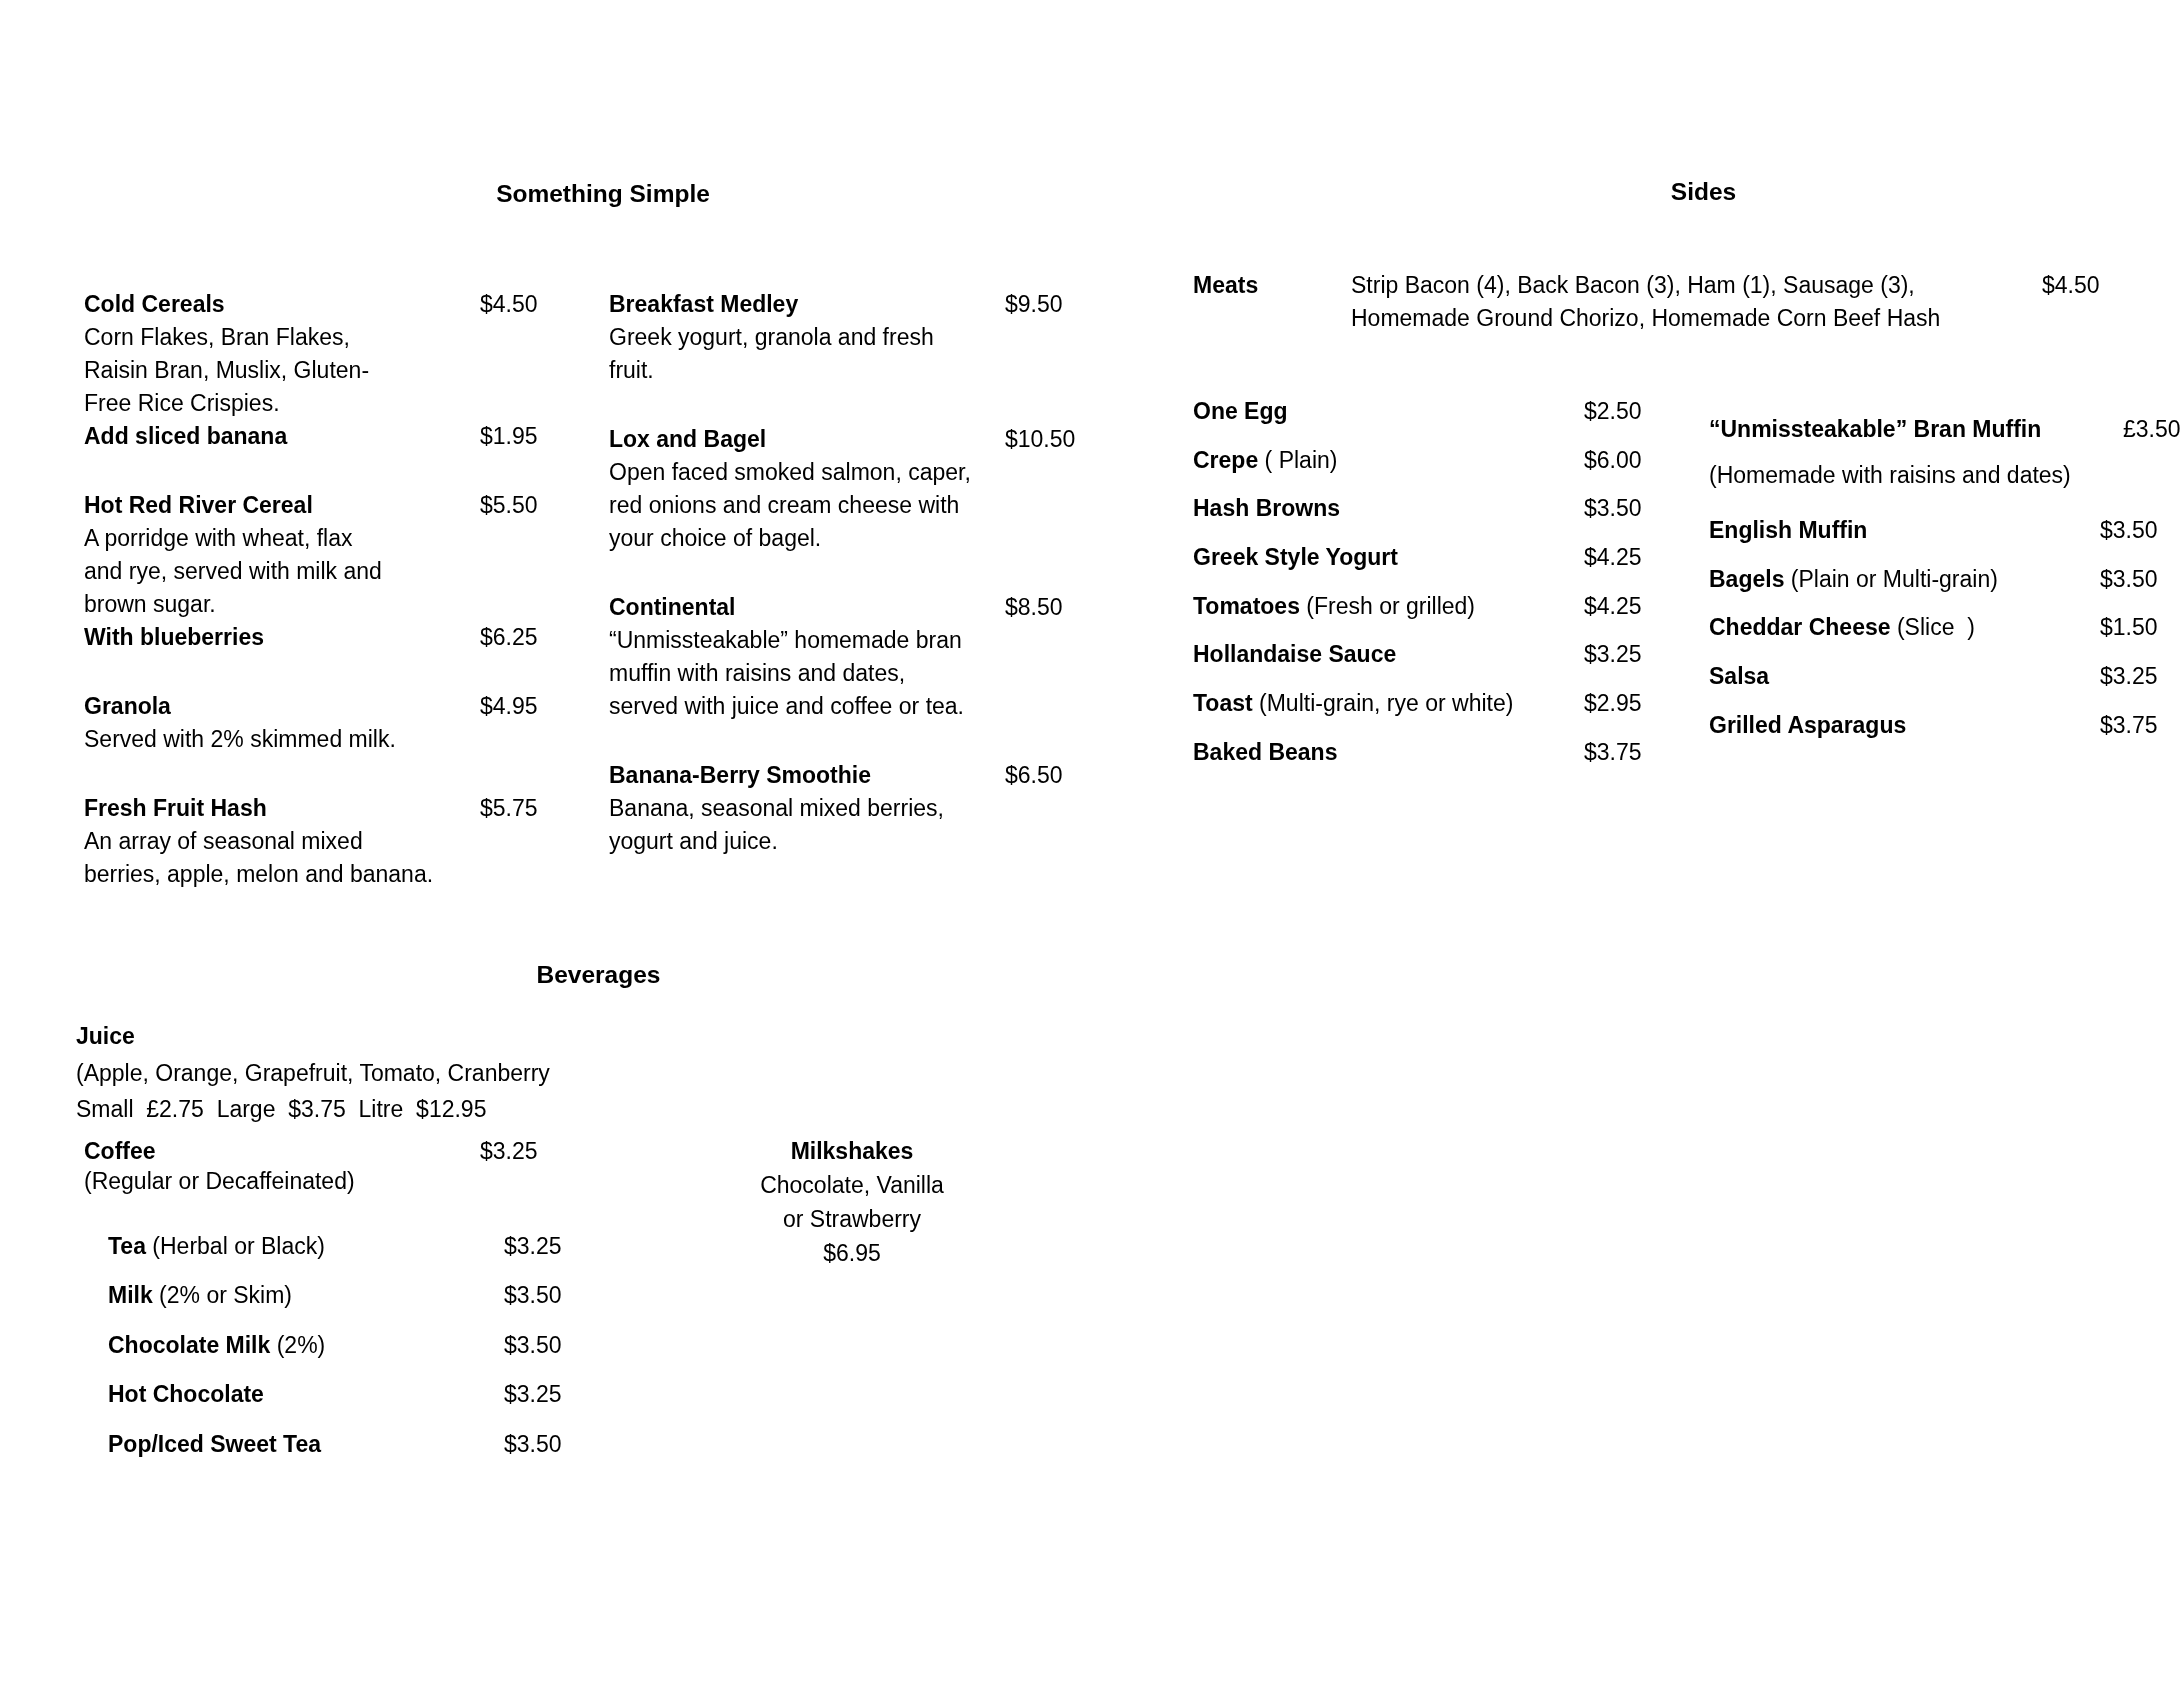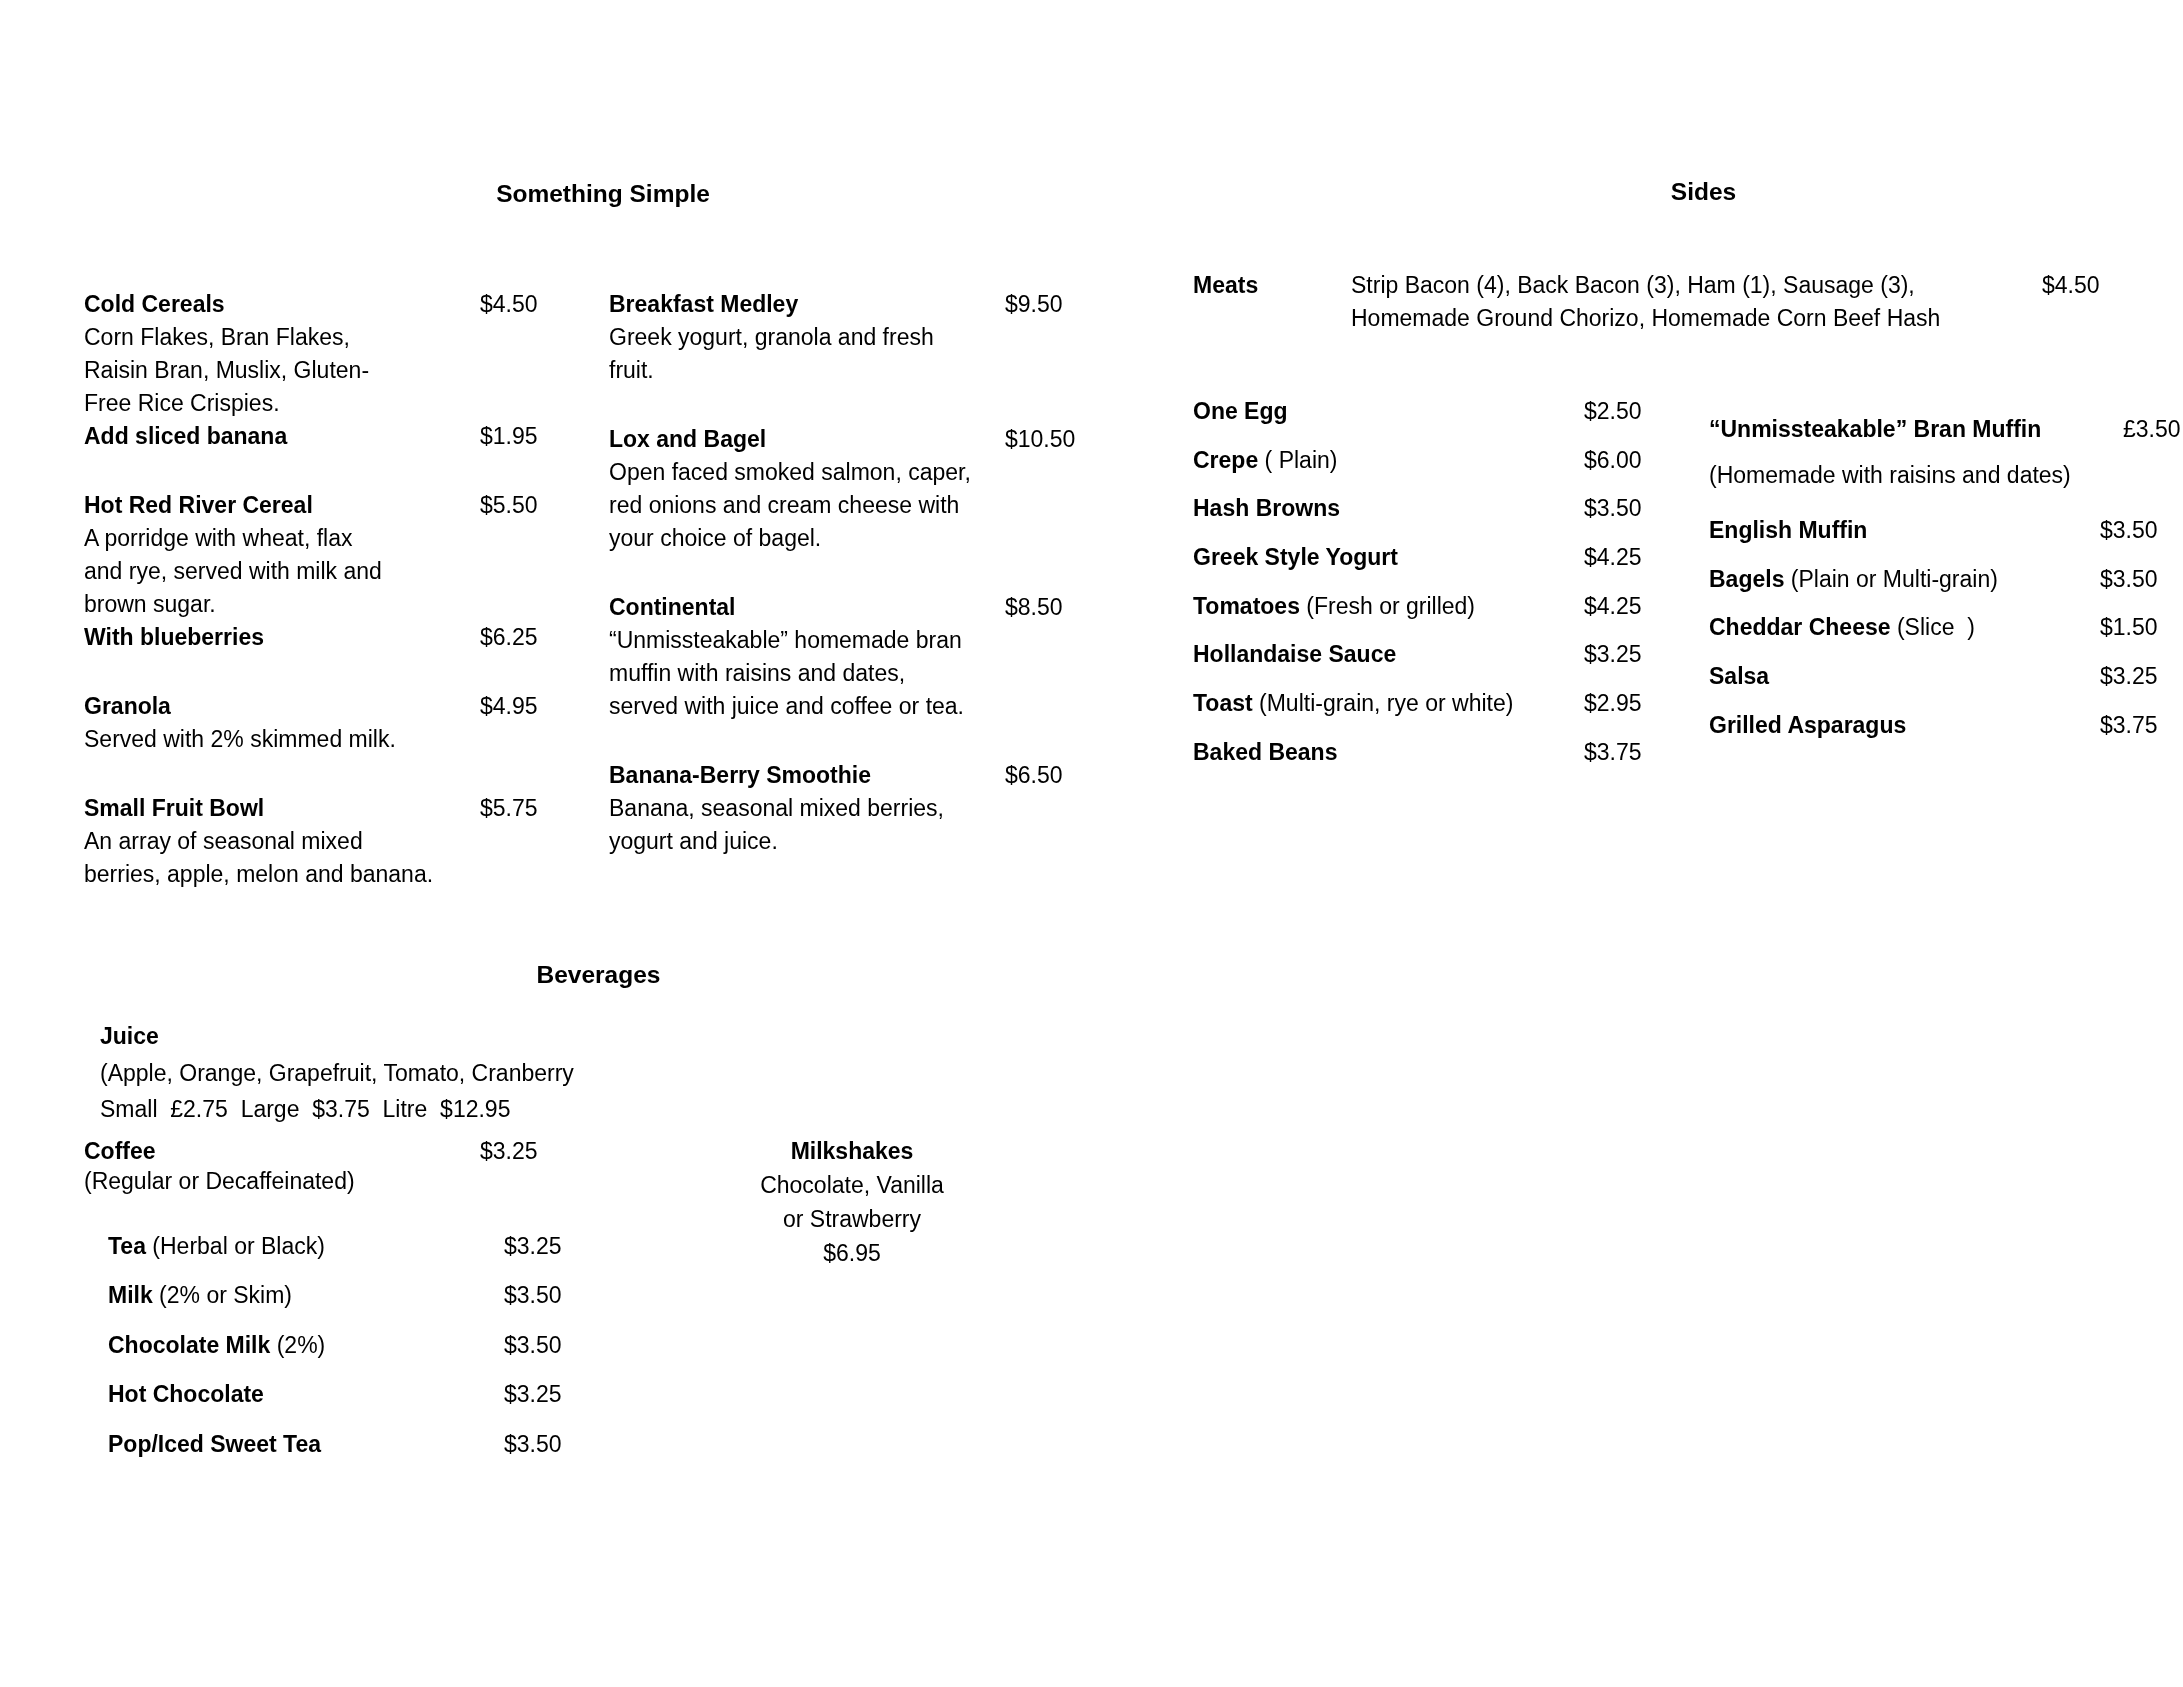--- a/index.html
+++ b/index.html
@@ -79,21 +79,21 @@
   <div class="gap">
     <div class="row">
       <span class="name">Granola</span>
       <span class="price p906">$4.95</span>
     </div>
     <div class="desc">Served with 2% skimmed milk.</div>
   </div>
 
   <div class="gap">
     <div class="row">
-      <span class="name">Small Fruit Bowl</span>
+      <span class="name">Fresh Fruit Hash</span>
       <span class="price p906">$5.75</span>
     </div>
     <div class="desc">An array of seasonal mixed</div>
     <div class="desc">berries, apple, melon and banana.</div>
   </div>
 
 </div>
 
 <div class="abs" style="left:565px; top:288px; width:480px;">
 
@@ -204,21 +204,21 @@
     <span class="price p896">$3.25</span>
   </div>
   <div class="srow">
     <span class="name">Grilled Asparagus</span><span class="suffix"></span>
     <span class="price p896">$3.75</span>
   </div>
 </div>
 
 <div class="abs hdr" style="left:262px; top:958px; width:585px;">Beverages</div>
 
-<div class="abs" style="left:56px; top:1020px; width:611px;">
+<div class="abs" style="left:32px; top:1020px; width:611px;">
   <div class="name">Juice</div>
   <div class="desc juice-line">(Apple, Orange, Grapefruit, Tomato, Cranberry</div>
   <div class="desc juice-line">Small&nbsp; £2.75&nbsp; Large&nbsp; $3.75&nbsp; Litre&nbsp; $12.95</div>
 </div>
 
 <div class="abs" style="left:40px; top:1135px; width:502px;">
   <div class="row">
     <span class="name">Coffee</span><span class="suffix"></span>
     <span class="price p906">$3.25</span>
   </div>

